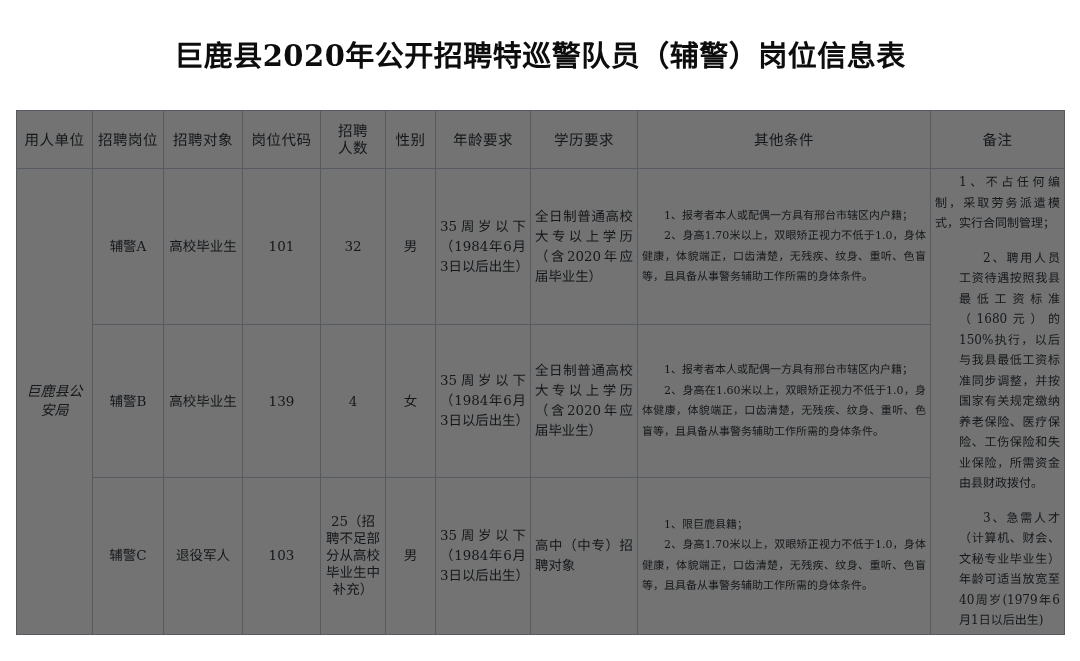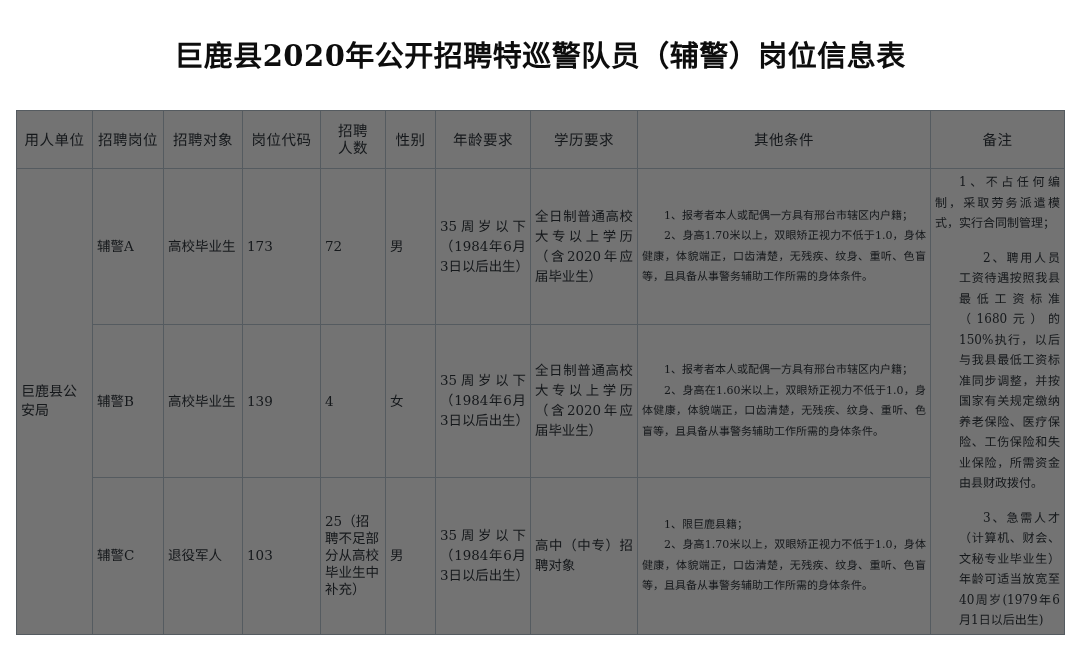--- a/index.html
+++ b/index.html
@@ -66,40 +66,42 @@
     border-bottom: 2px solid #5a6065;
   }
   thead th.two-line {
     line-height: 17px;
   }
   tbody td {
     font-size: 13.5px;
     line-height: 17px;
   }
   td.c-center {
+    text-align: center;
   }
   td.c-justify {
     text-align: justify;
     text-align-last: left;
     padding: 6px 7px;
     line-height: 20.5px;
     font-size: 11px;
     vertical-align: middle;
   }
   td.c-just-small {
     text-align: justify;
     text-align-last: left;
     padding: 5px 6px;
     line-height: 20px;
     font-size: 13.4px;
   }
   td.unit-cell {
-    text-align: left;
+    text-align: center;
     font-size: 14px;
     line-height: 19px;
+    font-style: italic;
   }
   td.remark-cell {
     text-align: justify;
     text-align-last: left;
     padding: 6px 7px;
     line-height: 20.5px;
     font-size: 12px;
     vertical-align: top;
   }
   .para {
@@ -164,22 +166,22 @@
           <th>其他条件</th>
           <th>备注</th>
         </tr>
       </thead>
       <tbody>
 
         <tr style="height:150px;">
           <td class="unit-cell" rowspan="3">巨鹿县公安局</td>
           <td class="c-center">辅警A</td>
           <td class="c-center">高校毕业生</td>
-          <td class="c-center">173</td>
-          <td class="c-center">72</td>
+          <td class="c-center">101</td>
+          <td class="c-center">32</td>
           <td class="c-center">男</td>
           <td class="c-just-small">35周岁以下（1984年6月3日以后出生）</td>
           <td class="c-just-small">全日制普通高校大专以上学历（含2020年应届毕业生）</td>
           <td class="c-justify">
             <p class="para">1、报考者本人或配偶一方具有邢台市辖区内户籍；</p>
             <p class="para">2、身高1.70米以上，双眼矫正视力不低于1.0，身体健康，体貌端正，口齿清楚，无残疾、纹身、重听、色盲等，且具备从事警务辅助工作所需的身体条件。</p>
           </td>
           <td class="remark-cell" rowspan="3">
             <p class="para">1、不占任何编制，采取劳务派遣模式，实行合同制管理；</p>
             <p class="para gap">2、聘用人员工资待遇按照我县最低工资标准（1680元）的150%执行，以后与我县最低工资标准同步调整，并按国家有关规定缴纳养老保险、医疗保险、工伤保险和失业保险，所需资金由县财政拨付。</p>

